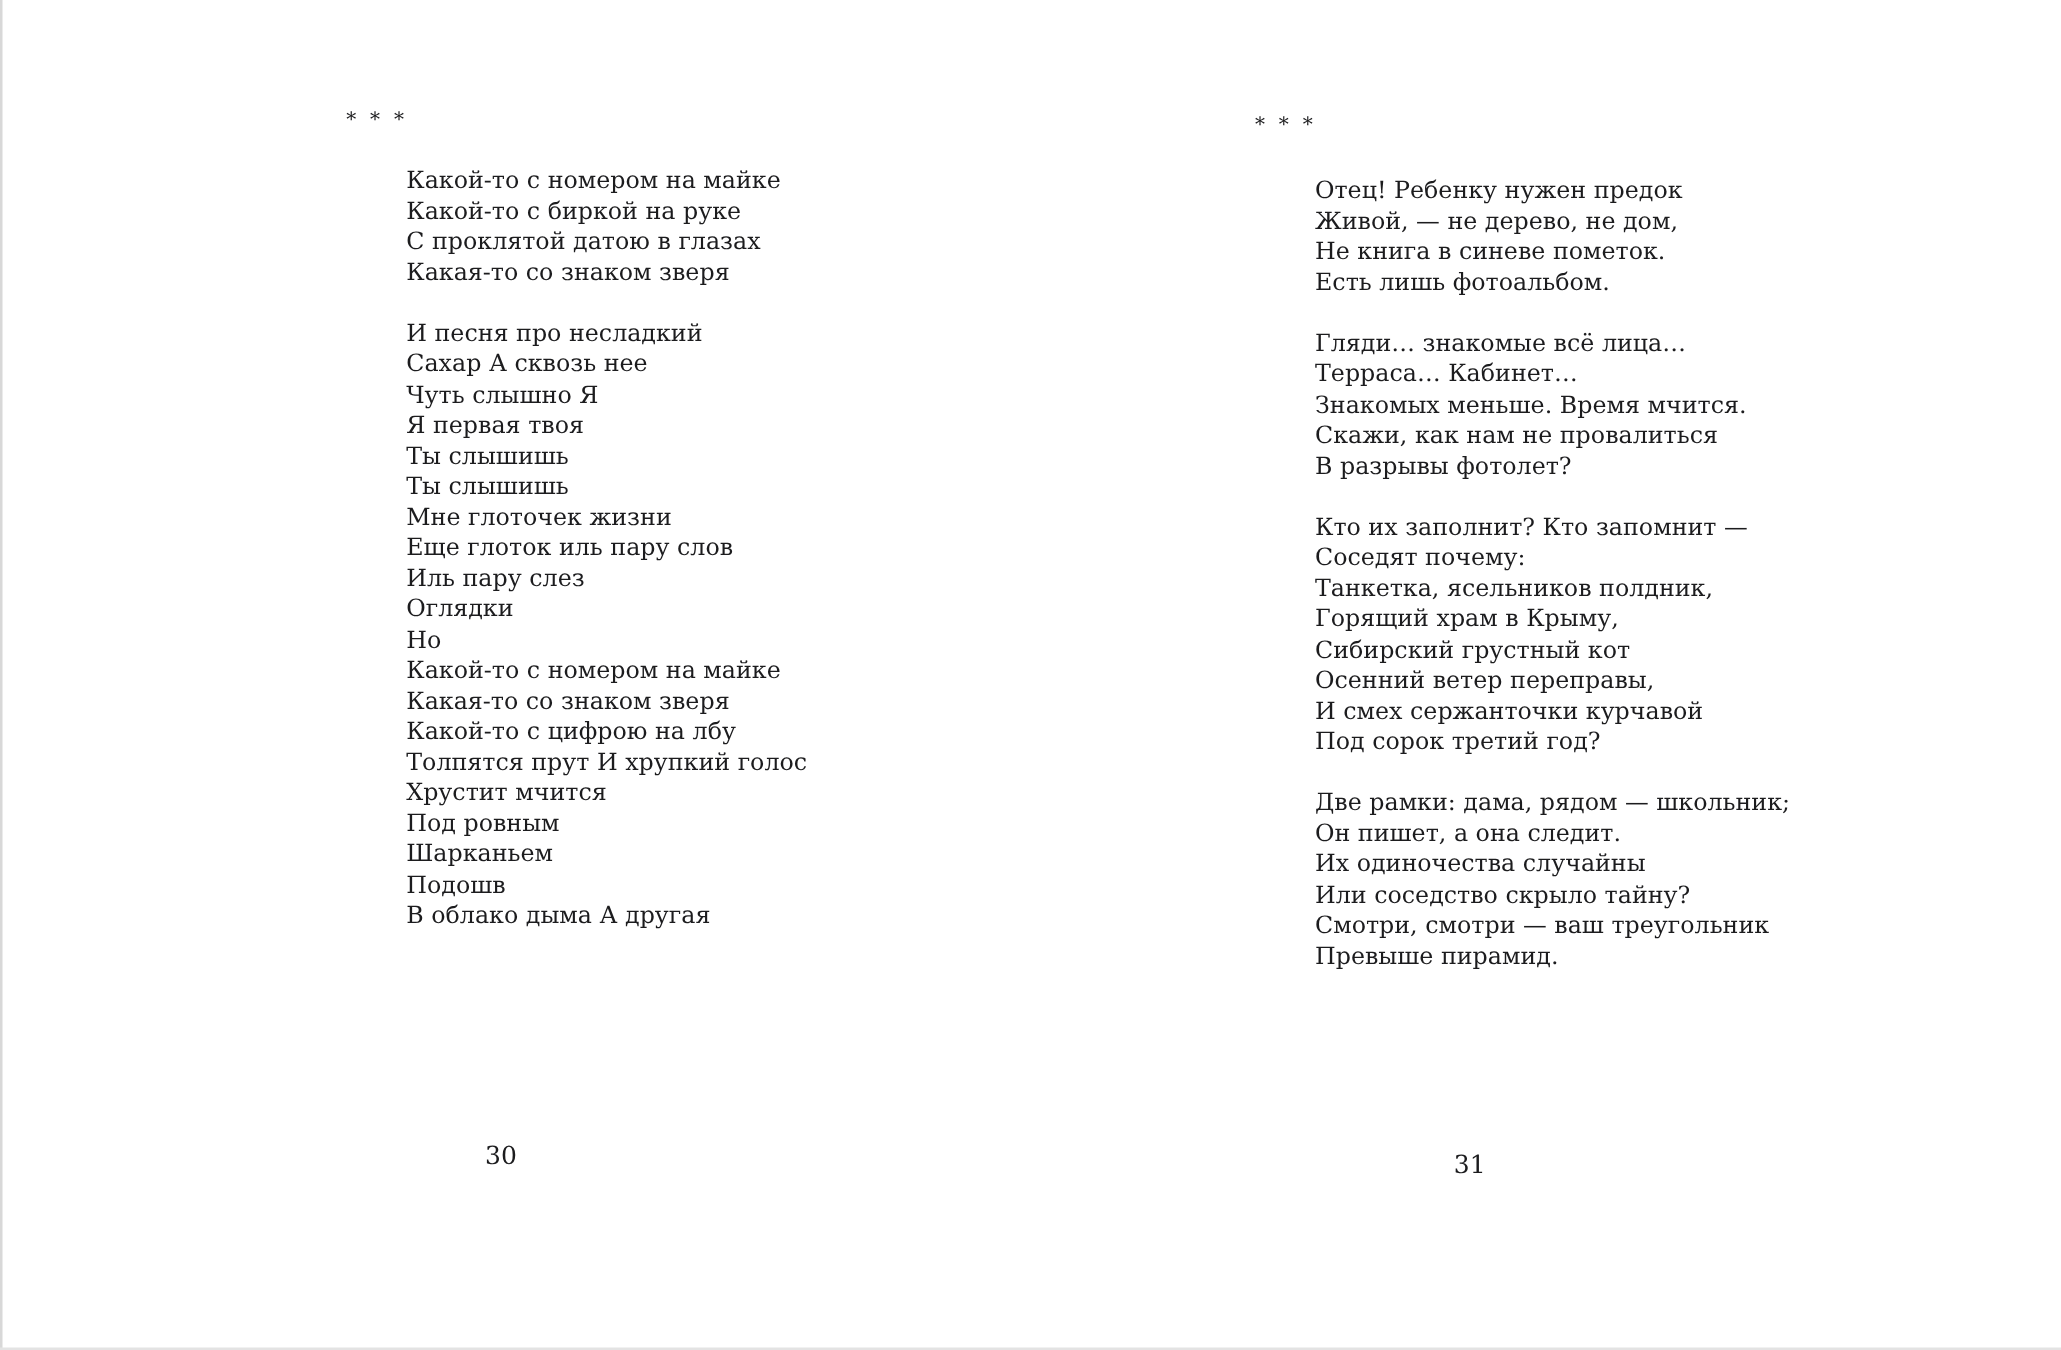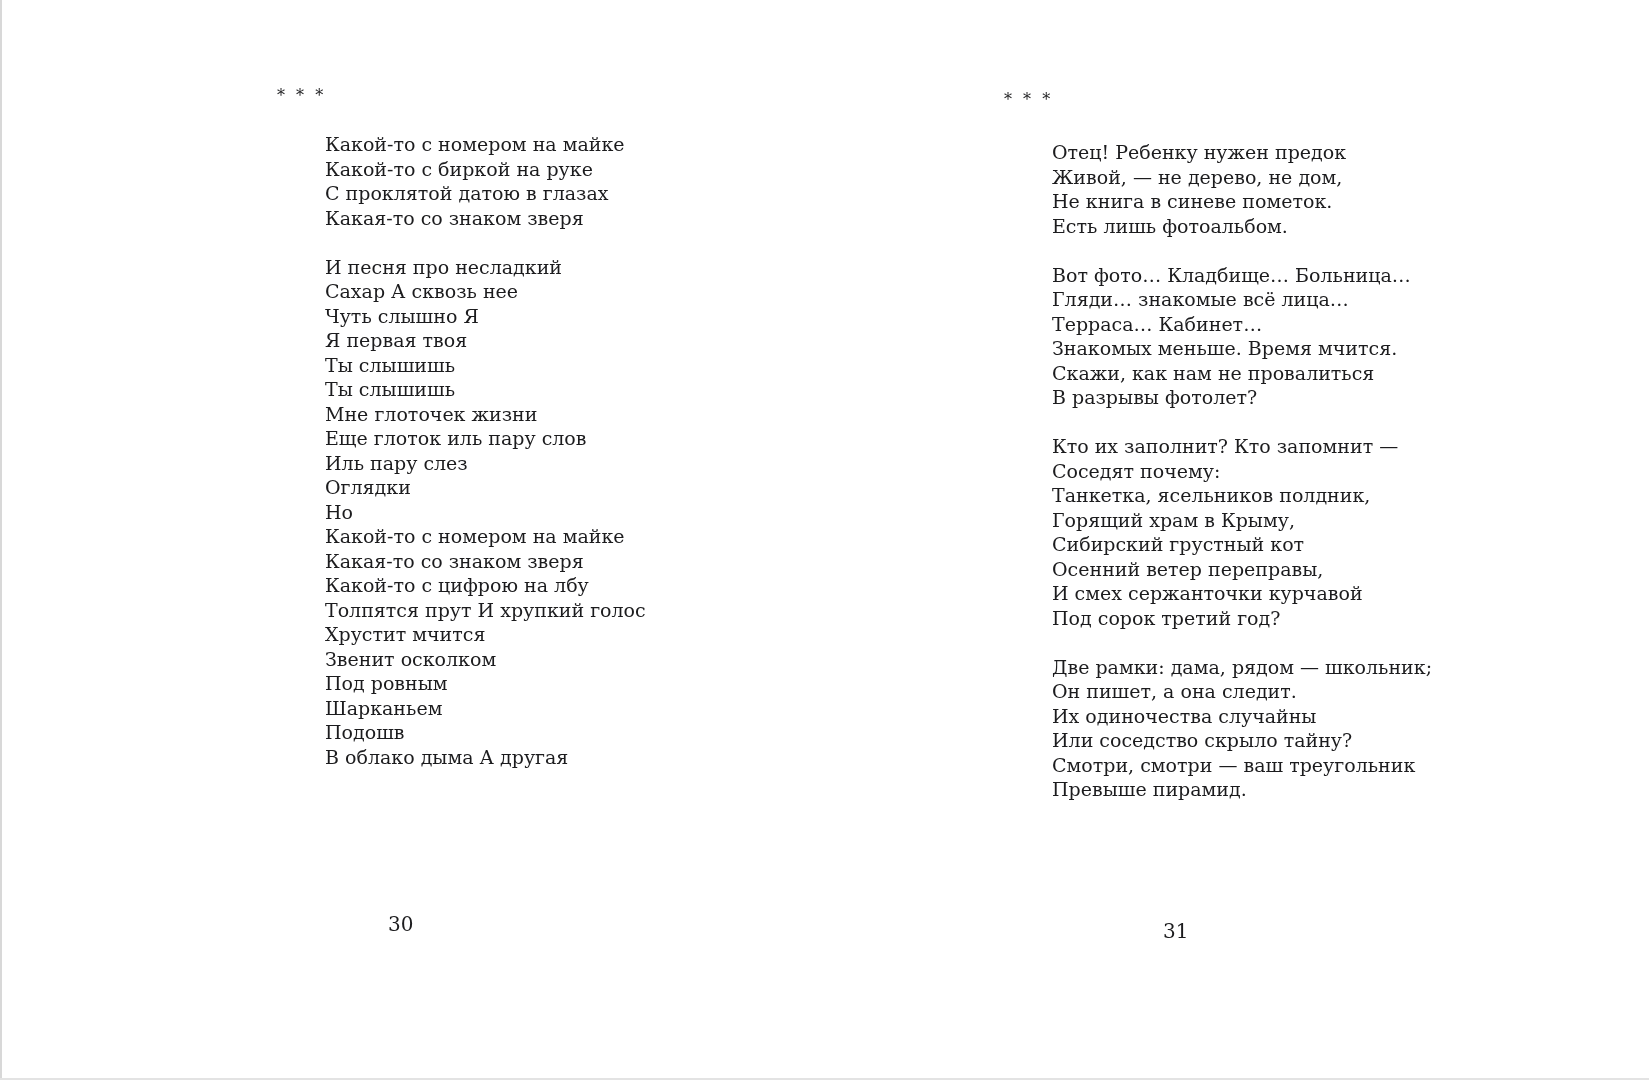--- a/index.html
+++ b/index.html
@@ -98,41 +98,39 @@
           <div class="line">Мне глоточек жизни</div>
           <div class="line">Еще глоток иль пару слов</div>
           <div class="line">Иль пару слез</div>
           <div class="line">Оглядки</div>
           <div class="line">Но</div>
           <div class="line">Какой-то с номером на майке</div>
           <div class="line">Какая-то со знаком зверя</div>
           <div class="line">Какой-то с цифрою на лбу</div>
           <div class="line">Толпятся прут И хрупкий голос</div>
           <div class="line">Хрустит мчится</div>
-          <div class="line">Звенит осколком</div>
           <div class="line">Под ровным</div>
           <div class="line">Шарканьем</div>
           <div class="line">Подошв</div>
           <div class="line">В облако дыма А другая</div>
         </div>
       </div>
     <div class="page-number">30</div>
   </div>
 
   <div class="page page-right">
     <div class="poem-header">* * *</div>
     <div class="poem">
         <div class="stanza">
           <div class="line">Отец! Ребенку нужен предок</div>
           <div class="line">Живой, — не дерево, не дом,</div>
           <div class="line">Не книга в синеве пометок.</div>
           <div class="line">Есть лишь фотоальбом.</div>
         </div>
         <div class="stanza">
-          <div class="line">Вот фото… Кладбище… Больница…</div>
           <div class="line">Гляди… знакомые всё лица…</div>
           <div class="line">Терраса… Кабинет…</div>
           <div class="line">Знакомых меньше. Время мчится.</div>
           <div class="line">Скажи, как нам не провалиться</div>
           <div class="line">В разрывы фотолет?</div>
         </div>
         <div class="stanza">
           <div class="line">Кто их заполнит? Кто запомнит —</div>
           <div class="line">Соседят почему:</div>
           <div class="line">Танкетка, ясельников полдник,</div>

